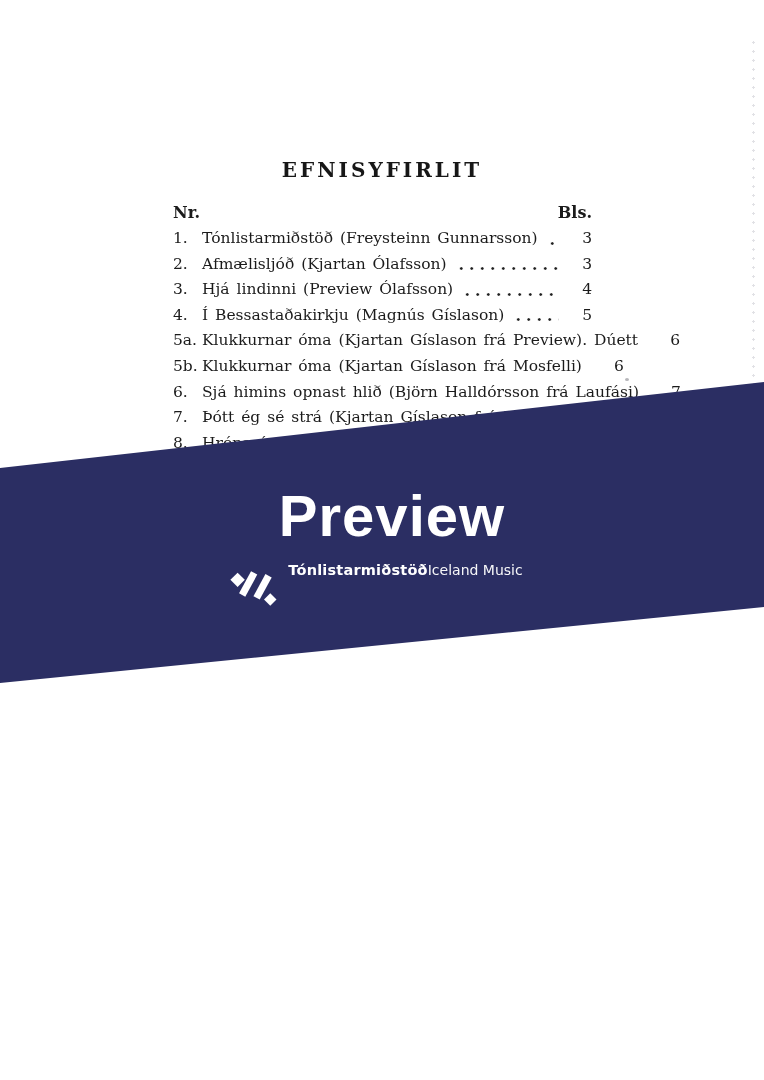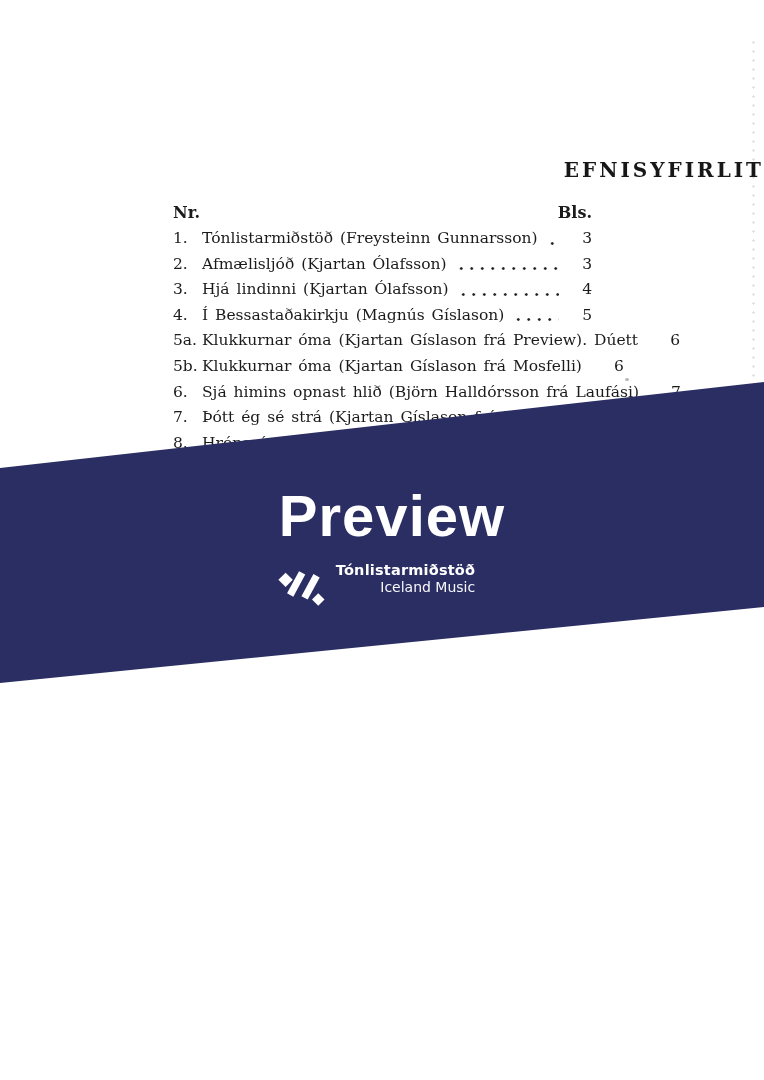--- a/index.html
+++ b/index.html
@@ -2,21 +2,21 @@
 <html><head>
 <meta charset="utf-8">
 <style>
   html,body{margin:0;padding:0;}
   body{
     width:764px;height:1080px;position:relative;background:#ffffff;overflow:hidden;
     font-family:"DejaVu Serif", serif;color:#1b1b1b;
   }
   
   .doc-title{
-    position:absolute;top:158px;left:0;right:0;text-align:right;
+    position:absolute;top:158px;left:0;right:0;text-align:center;
     font-size:20px;font-weight:bold;letter-spacing:3px;color:#171717;
     z-index:1;
   }
   .toc-head{
     position:absolute;top:203px;left:173px;width:419px;height:22px;z-index:1;
     font-weight:bold;font-size:16px;
   }
   .toc-head .bls{position:absolute;right:0;top:0;}
   .toc-head .nr{position:absolute;left:0;top:0;}
   ol.toc{
@@ -47,21 +47,21 @@
     font-family:"Liberation Sans", sans-serif;font-weight:bold;
     font-size:58px;line-height:60px;color:#ffffff;letter-spacing:1px;padding-left:20px;
   }
   .org{
     position:absolute;top:562px;left:0;right:0;
     display:flex;justify-content:center;align-items:flex-start;gap:9px;
     transform:translateX(-8px);color:#ffffff;
     font-family:"DejaVu Sans", sans-serif;
   }
   .org svg{display:block;margin-top:2px;}
-  .org-text{display:flex;flex-direction:column;}
+  .org-text{display:flex;flex-direction:row;}
   .org-name{font-size:14.5px;line-height:17px;font-weight:bold;letter-spacing:.2px;}
   .org-sub{font-size:14px;line-height:16px;font-weight:normal;opacity:.96;text-align:right;}
   
   .speck{
     position:absolute;left:625px;top:378px;width:4px;height:3px;border-radius:50%;
     background:#b6b6ba;z-index:2;
   }
   .edge-marks{
     position:absolute;left:752px;top:38px;width:3px;height:348px;z-index:0;opacity:.55;
     background-image:radial-gradient(circle,#c9c9cf 1px,rgba(0,0,0,0) 1.3px);
@@ -86,21 +86,21 @@
     <span class="pg">3</span>
   </li>
     <li class="toc-row">
     <span class="nr">2.</span>
     <span class="ttl">Afmælisljóð (Kjartan Ólafsson)</span>
     <span class="dots"></span>
     <span class="pg">3</span>
   </li>
     <li class="toc-row">
     <span class="nr">3.</span>
-    <span class="ttl">Hjá lindinni (Kjartan Ólafsson)</span>
+    <span class="ttl">Hjá lindinni (Preview Ólafsson)</span>
     <span class="dots"></span>
     <span class="pg">4</span>
   </li>
     <li class="toc-row">
     <span class="nr">4.</span>
     <span class="ttl">Í Bessastaðakirkju (Magnús Gíslason)</span>
     <span class="dots"></span>
     <span class="pg">5</span>
   </li>
     <li class="toc-row">

